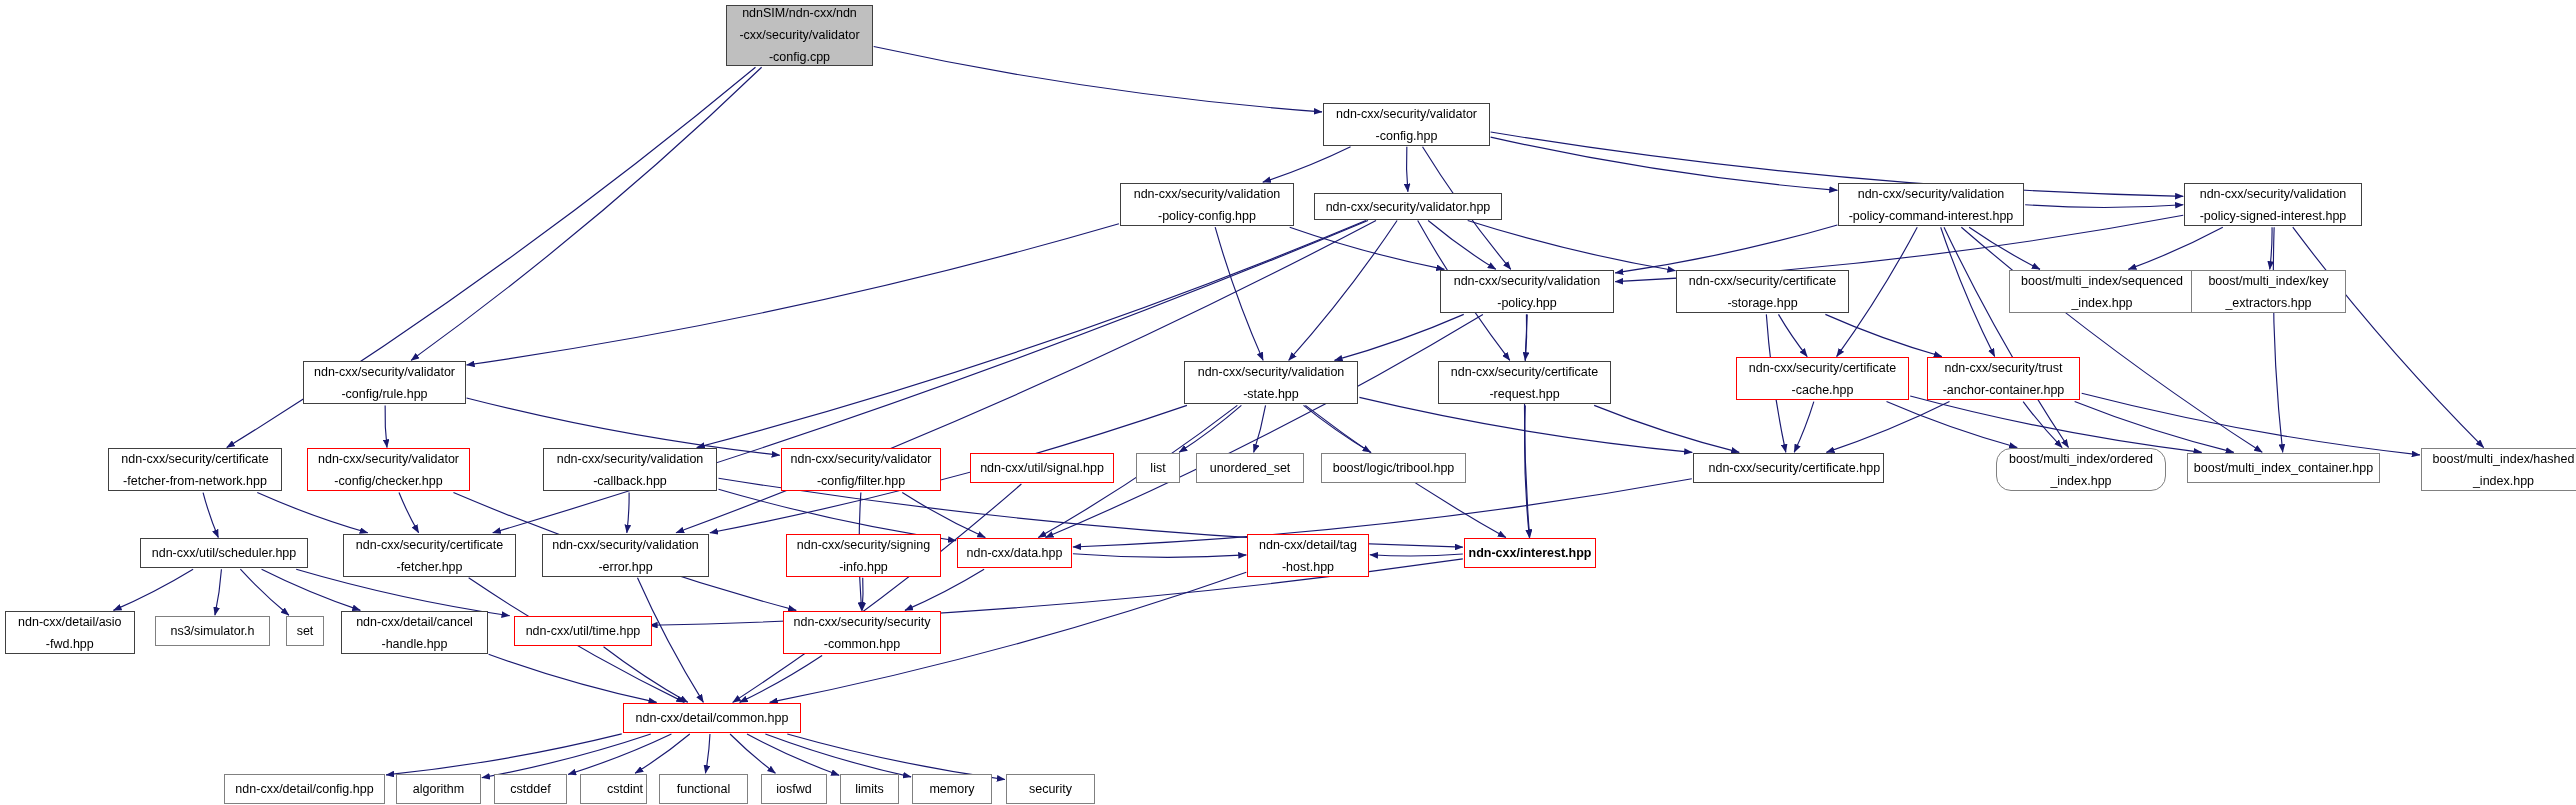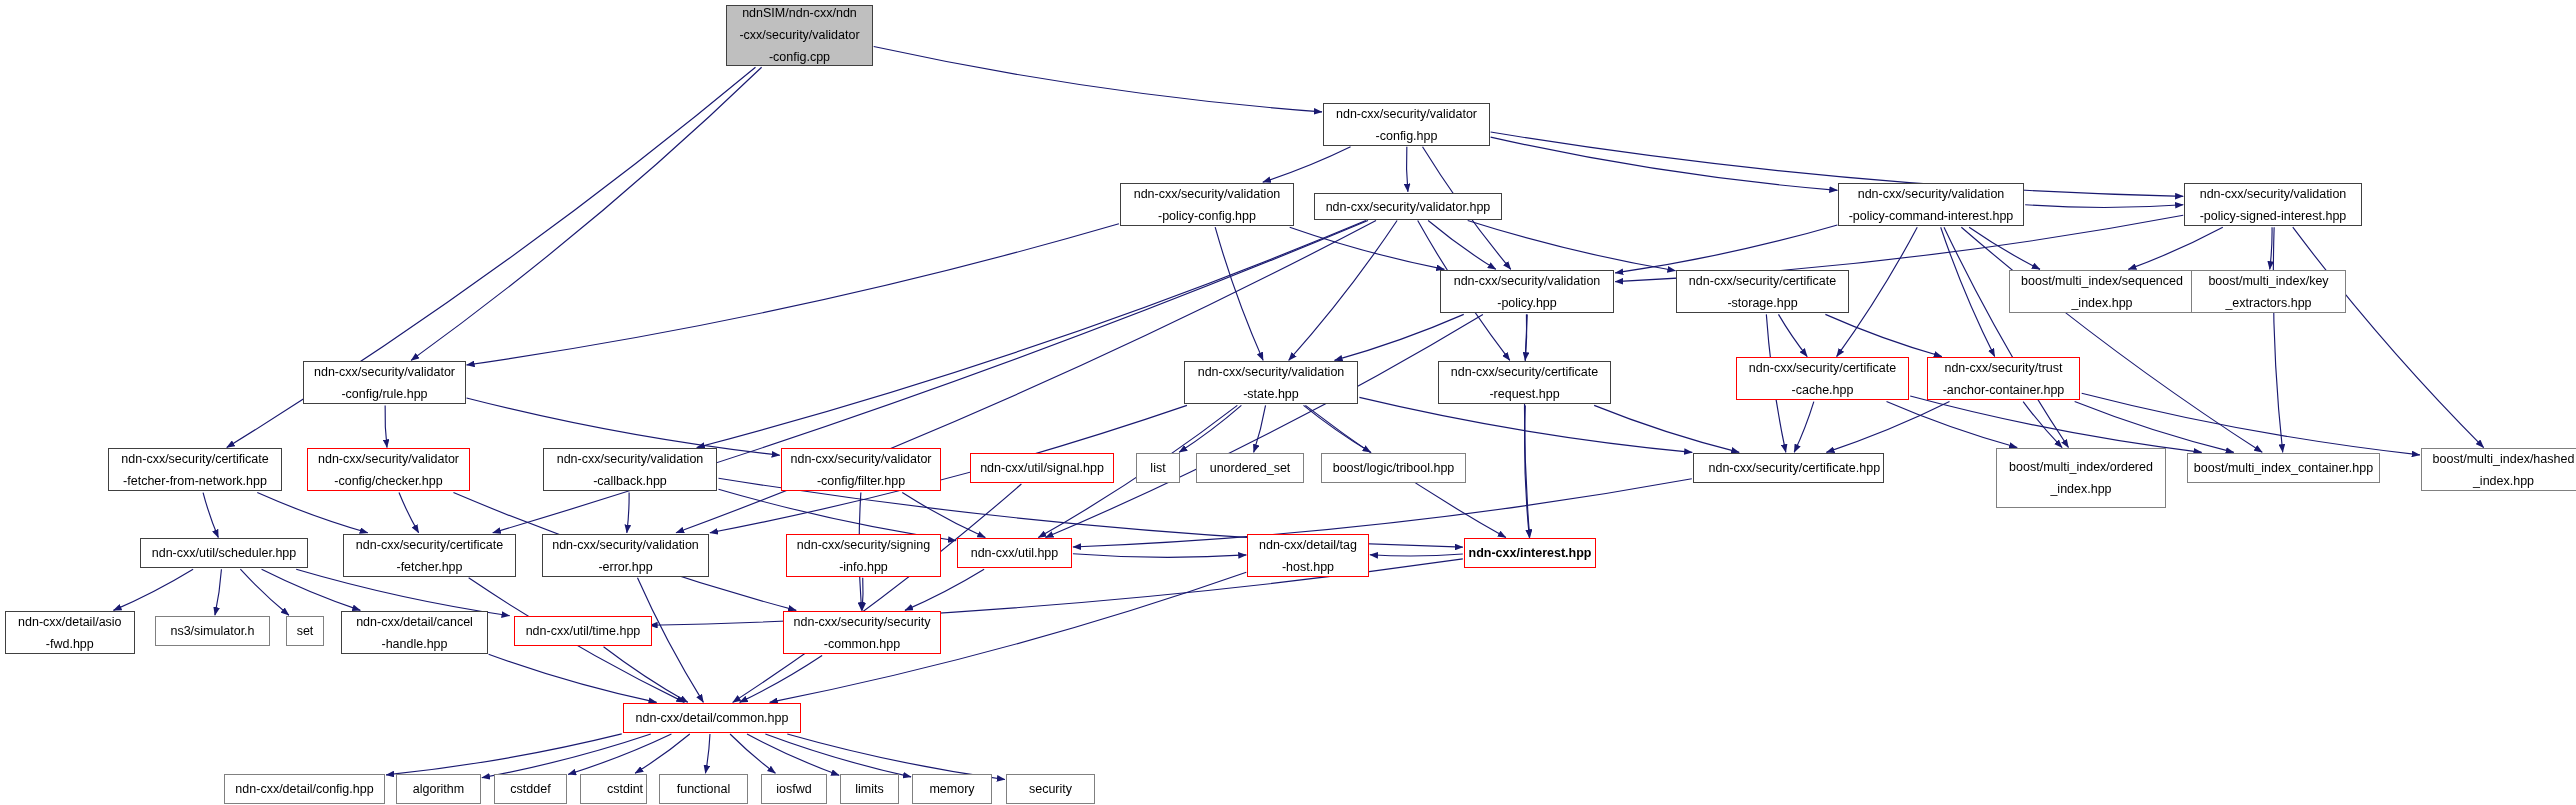--- a/index.html
+++ b/index.html
@@ -170,33 +170,33 @@
 -config/checker.hpp</span></div>
     <div class="node dark" style="left: 543px; top: 448px; width: 174px; height: 43px;"><span>ndn-cxx/security/validation
 -callback.hpp</span></div>
     <div class="node red" style="left: 781px; top: 448px; width: 160px; height: 43px;"><span>ndn-cxx/security/validator
 -config/filter.hpp</span></div>
     <div class="node red" style="left: 970px; top: 453px; width: 144px; height: 30px;"><span>ndn-cxx/util/signal.hpp</span></div>
     <div class="node light" style="left: 1136px; top: 453px; width: 44px; height: 30px;"><span>list</span></div>
     <div class="node light" style="left: 1196px; top: 453px; width: 108px; height: 30px;"><span>unordered_set</span></div>
     <div class="node light" style="left: 1321px; top: 453px; width: 145px; height: 30px;"><span>boost/logic/tribool.hpp</span></div>
     <div class="node dark" style="left: 1693px; top: 453px; width: 191px; height: 30px; justify-content: flex-end;"><span>ndn-cxx/security/certificate.hpp</span></div>
-    <div class="node light" style="left: 1996px; top: 448px; width: 170px; height: 60px;"><span>boost/multi_index/ordered
+    <div class="node light" style="left: 1996px; top: 448px; width: 170px; height: 43px; border-radius: 15px;"><span>boost/multi_index/ordered
 _index.hpp</span></div>
     <div class="node light" style="left: 2187px; top: 453px; width: 193px; height: 30px;"><span>boost/multi_index_container.hpp</span></div>
     <div class="node light" style="left: 2421px; top: 448px; width: 165px; height: 43px;"><span>boost/multi_index/hashed
 _index.hpp</span></div>
     <div class="node dark" style="left: 140px; top: 538px; width: 168px; height: 30px;"><span>ndn-cxx/util/scheduler.hpp</span></div>
     <div class="node dark" style="left: 343px; top: 534px; width: 173px; height: 43px;"><span>ndn-cxx/security/certificate
 -fetcher.hpp</span></div>
     <div class="node dark" style="left: 542px; top: 534px; width: 167px; height: 43px;"><span>ndn-cxx/security/validation
 -error.hpp</span></div>
     <div class="node red" style="left: 786px; top: 534px; width: 155px; height: 43px;"><span>ndn-cxx/security/signing
 -info.hpp</span></div>
-    <div class="node red" style="left: 957px; top: 538px; width: 115px; height: 30px;"><span>ndn-cxx/util.hpp</span></div>
+    <div class="node red" style="left: 957px; top: 538px; width: 115px; height: 30px;"><span>ndn-cxx/data.hpp</span></div>
     <div class="node red" style="left: 1247px; top: 534px; width: 122px; height: 43px;"><span>ndn-cxx/detail/tag
 -host.hpp</span></div>
     <div class="node red" style="left: 1464px; top: 538px; width: 132px; height: 30px; font-weight: bold;"><span>ndn-cxx/interest.hpp</span></div>
     <div class="node dark" style="left: 4.8px; top: 611px; width: 130px; height: 43px;"><span>ndn-cxx/detail/asio
 -fwd.hpp</span></div>
     <div class="node light" style="left: 155px; top: 616px; width: 115px; height: 30px;"><span>ns3/simulator.h</span></div>
     <div class="node light" style="left: 286px; top: 616px; width: 38px; height: 30px;"><span>set</span></div>
     <div class="node dark" style="left: 341px; top: 611px; width: 147px; height: 43px;"><span>ndn-cxx/detail/cancel
 -handle.hpp</span></div>
     <div class="node red" style="left: 514px; top: 616px; width: 138px; height: 30px;"><span>ndn-cxx/util/time.hpp</span></div>

